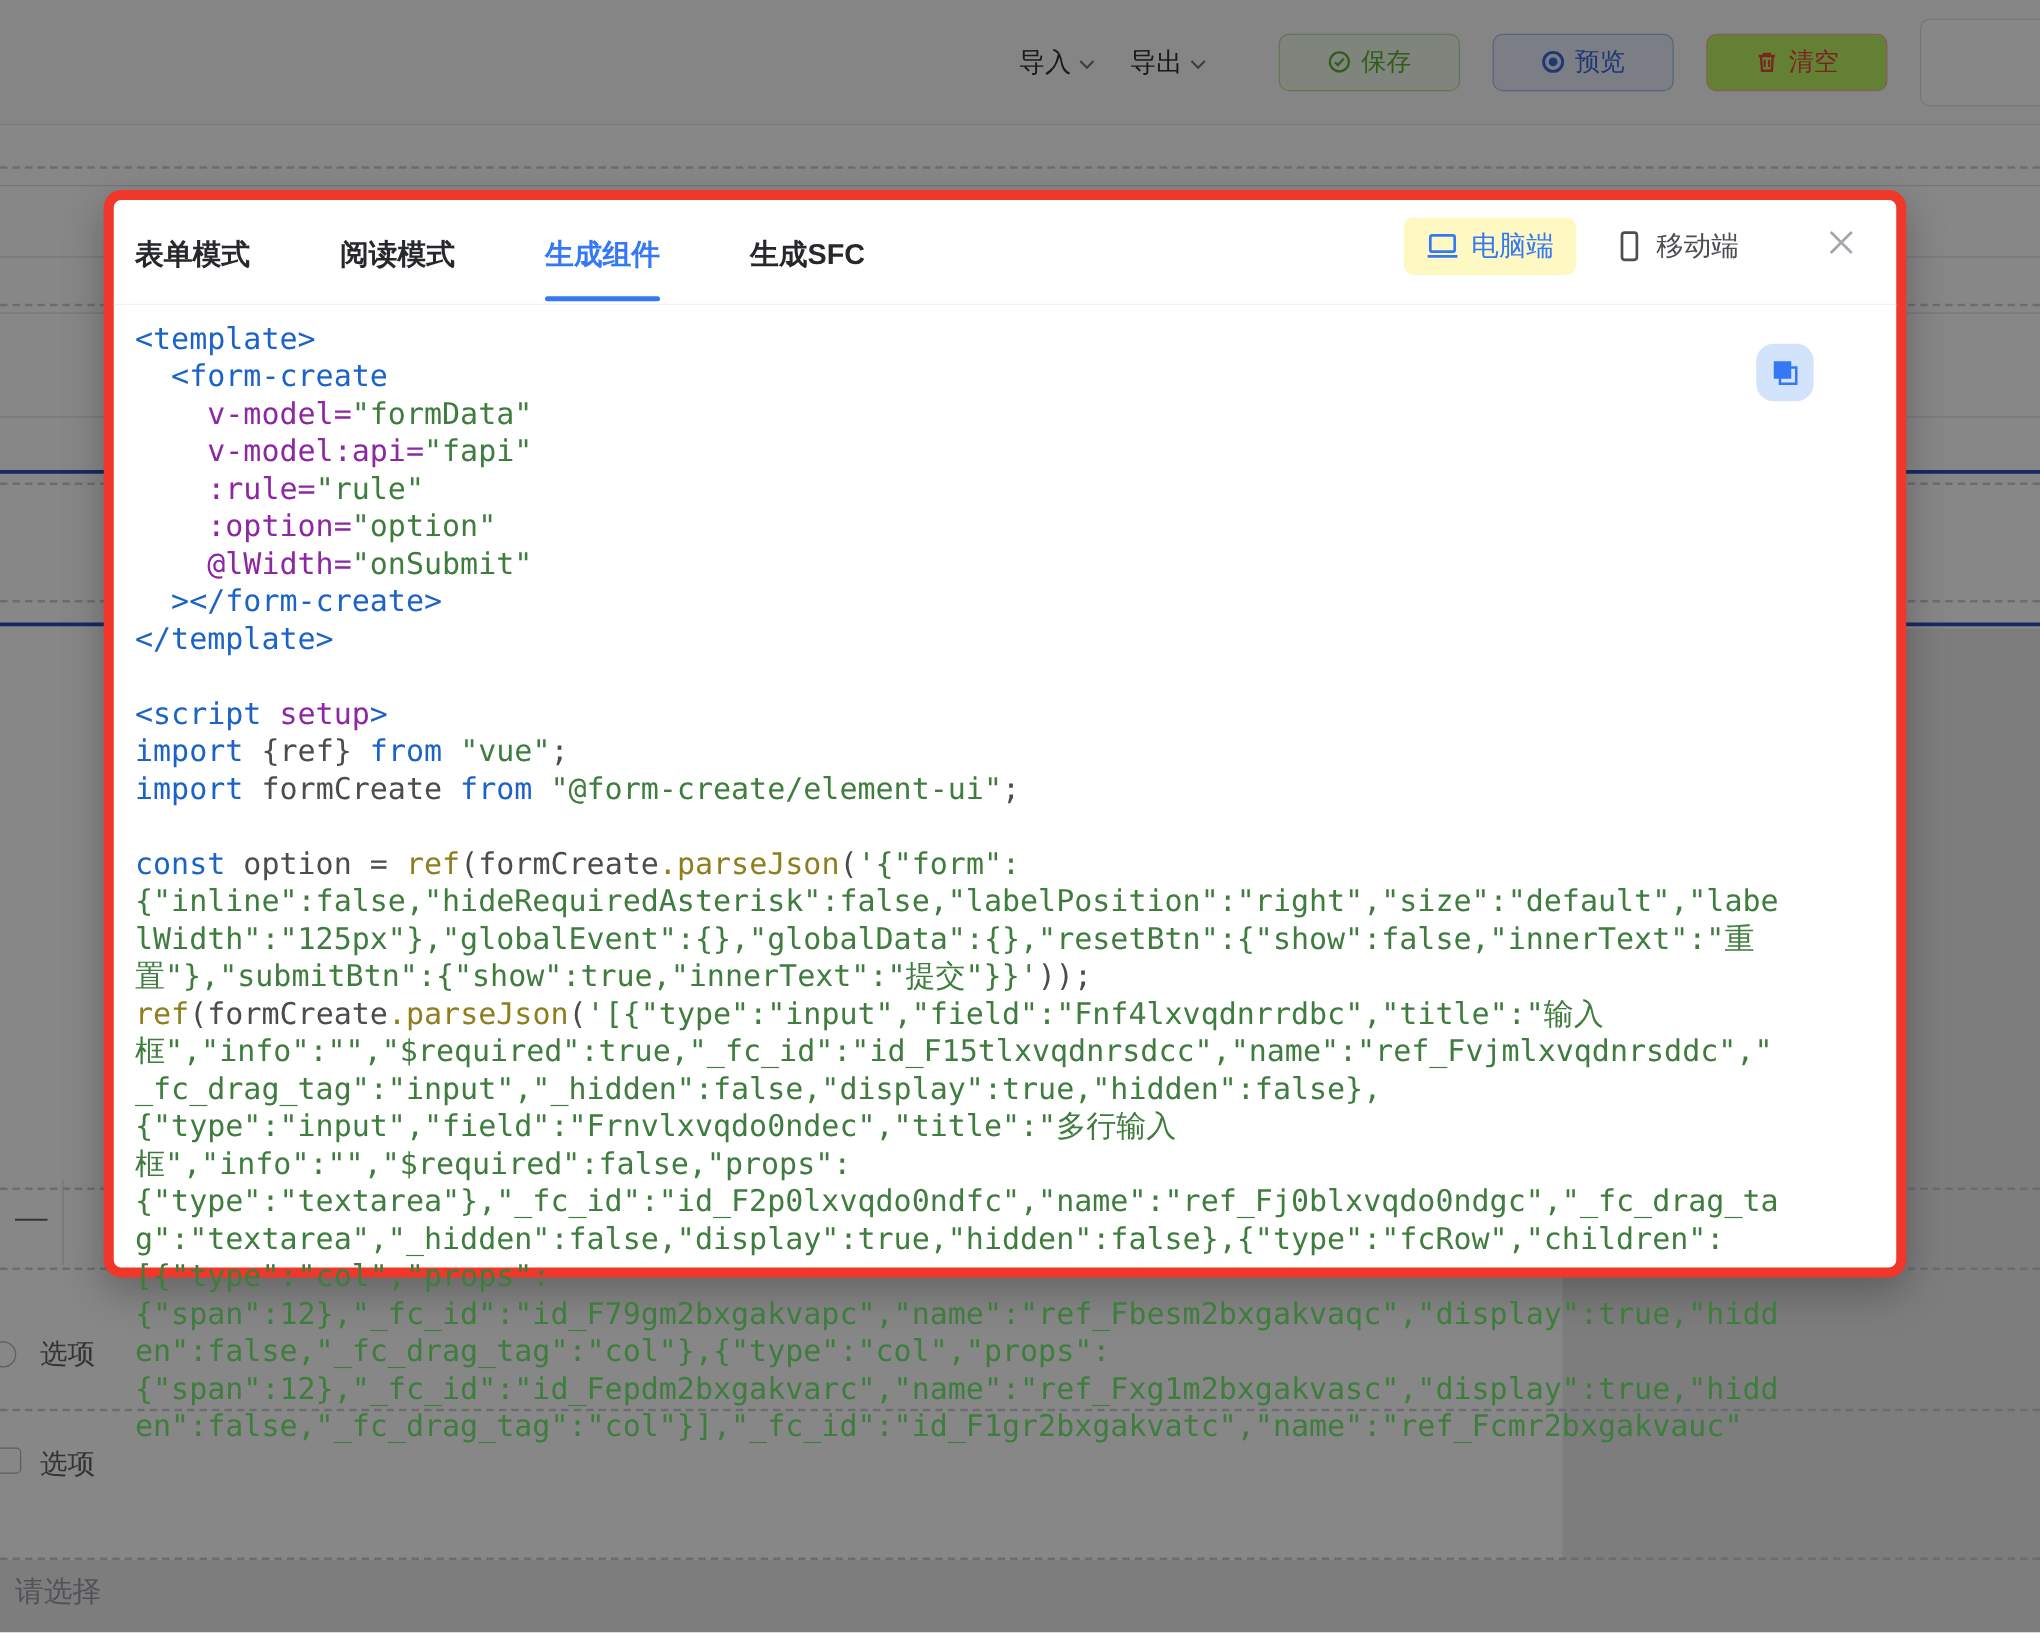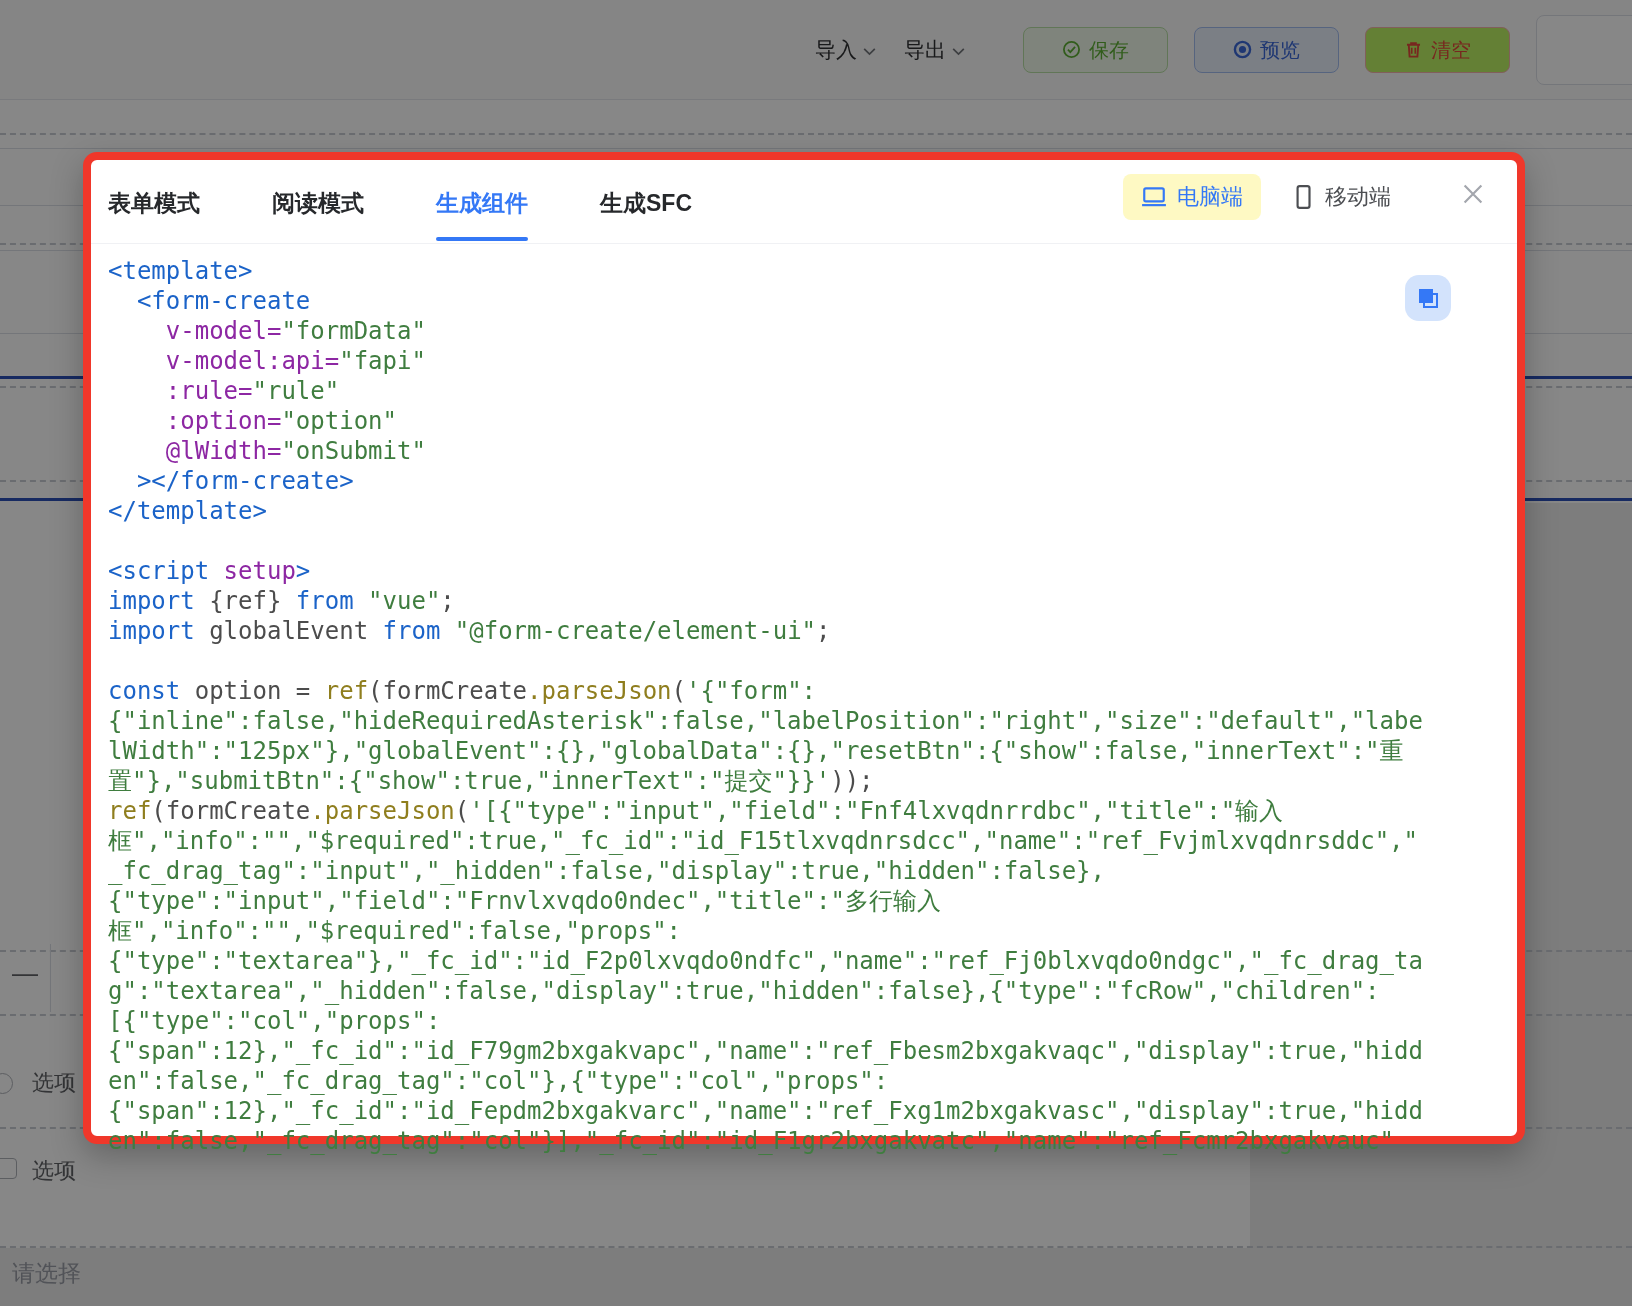--- a/index.html
+++ b/index.html
@@ -31,21 +31,21 @@
   .panel{position:absolute;background:#ececec;}
   .canvas-text{position:absolute;color:#606266;font-size:22px;}
   .radio-circle{position:absolute;width:19px;height:19px;border:1px solid #aeb1b8;border-radius:50%;background:#fff;}
   .check-square{position:absolute;width:19px;height:19px;border:1px solid #aeb1b8;border-radius:4px;background:#fff;}
   .vline{position:absolute;width:0;border-left:1px solid #dcdfe6;}
   .placeholder-text{position:absolute;color:#9a9da6;font-size:23px;}
   
   .overlay{position:absolute;inset:0;background:rgba(0,0,0,0.47);z-index:2;}
   
   .dialog{
-    position:absolute;z-index:3;left:83px;top:152px;width:1442px;height:992px;
+    position:absolute;z-index:3;left:83px;top:152px;width:1442px;height:870px;
     box-sizing:border-box;border:8px solid #f0372a;border-radius:14px;background:#fff;
     box-shadow:0 12px 32px rgba(0,0,0,.25);
   }
   .dlg-header{
     position:absolute;top:0;left:0;right:0;height:84px;
     border-bottom:1px solid #f0f1f4;display:flex;align-items:center;
     padding-left:17px;gap:72px;box-sizing:border-box;
   }
   .tab{font-size:23px;font-weight:600;color:#26282b;cursor:pointer;padding:26px 0 22px 0;position:relative;}
   .tab.active{color:#3478f6;}
@@ -186,21 +186,21 @@
       <div class="code-line"><span class="tok-plain">    </span><span class="tok-attr">v-model=</span><span class="tok-str">"formData"</span></div>
       <div class="code-line"><span class="tok-plain">    </span><span class="tok-attr">v-model:api=</span><span class="tok-str">"fapi"</span></div>
       <div class="code-line"><span class="tok-plain">    </span><span class="tok-attr">:rule=</span><span class="tok-str">"rule"</span></div>
       <div class="code-line"><span class="tok-plain">    </span><span class="tok-attr">:option=</span><span class="tok-str">"option"</span></div>
       <div class="code-line"><span class="tok-plain">    </span><span class="tok-attr">@lWidth=</span><span class="tok-str">"onSubmit"</span></div>
       <div class="code-line"><span class="tok-tag">  &gt;&lt;/form-create&gt;</span></div>
       <div class="code-line"><span class="tok-tag">&lt;/template&gt;</span></div>
       <div class="code-line">&nbsp;</div>
       <div class="code-line"><span class="tok-tag">&lt;script </span><span class="tok-attr">setup</span><span class="tok-tag">&gt;</span></div>
       <div class="code-line"><span class="tok-kw">import</span><span class="tok-plain"> {ref} </span><span class="tok-kw">from</span><span class="tok-plain"> </span><span class="tok-str">"vue"</span><span class="tok-plain">;</span></div>
-      <div class="code-line"><span class="tok-kw">import</span><span class="tok-plain"> globalEvent </span><span class="tok-kw">from</span><span class="tok-plain"> </span><span class="tok-str">"@form-create/element-ui"</span><span class="tok-plain">;</span></div>
+      <div class="code-line"><span class="tok-kw">import</span><span class="tok-plain"> formCreate </span><span class="tok-kw">from</span><span class="tok-plain"> </span><span class="tok-str">"@form-create/element-ui"</span><span class="tok-plain">;</span></div>
       <div class="code-line">&nbsp;</div>
       <div class="code-line"><span class="tok-kw">const</span><span class="tok-plain"> option = </span><span class="tok-fn">ref</span><span class="tok-plain">(formCreate</span><span class="tok-fn">.parseJson</span><span class="tok-plain">(</span><span class="tok-str">'{"form":</span></div>
       <div class="code-line"><span class="tok-str">{"inline":false,"hideRequiredAsterisk":false,"labelPosition":"right","size":"default","labe</span></div>
       <div class="code-line"><span class="tok-str">lWidth":"125px"},"globalEvent":{},"globalData":{},"resetBtn":{"show":false,"innerText":"重</span></div>
       <div class="code-line"><span class="tok-str">置"},"submitBtn":{"show":true,"innerText":"提交"}}'</span><span class="tok-plain">));</span></div>
       <div class="code-line"><span class="tok-fn">ref</span><span class="tok-plain">(formCreate</span><span class="tok-fn">.parseJson</span><span class="tok-plain">(</span><span class="tok-str">'[{"type":"input","field":"Fnf4lxvqdnrrdbc","title":"输入</span></div>
       <div class="code-line"><span class="tok-str">框","info":"","$required":true,"_fc_id":"id_F15tlxvqdnrsdcc","name":"ref_Fvjmlxvqdnrsddc","</span></div>
       <div class="code-line"><span class="tok-str">_fc_drag_tag":"input","_hidden":false,"display":true,"hidden":false},</span></div>
       <div class="code-line"><span class="tok-str">{"type":"input","field":"Frnvlxvqdo0ndec","title":"多行输入</span></div>
       <div class="code-line"><span class="tok-str">框","info":"","$required":false,"props":</span></div>

